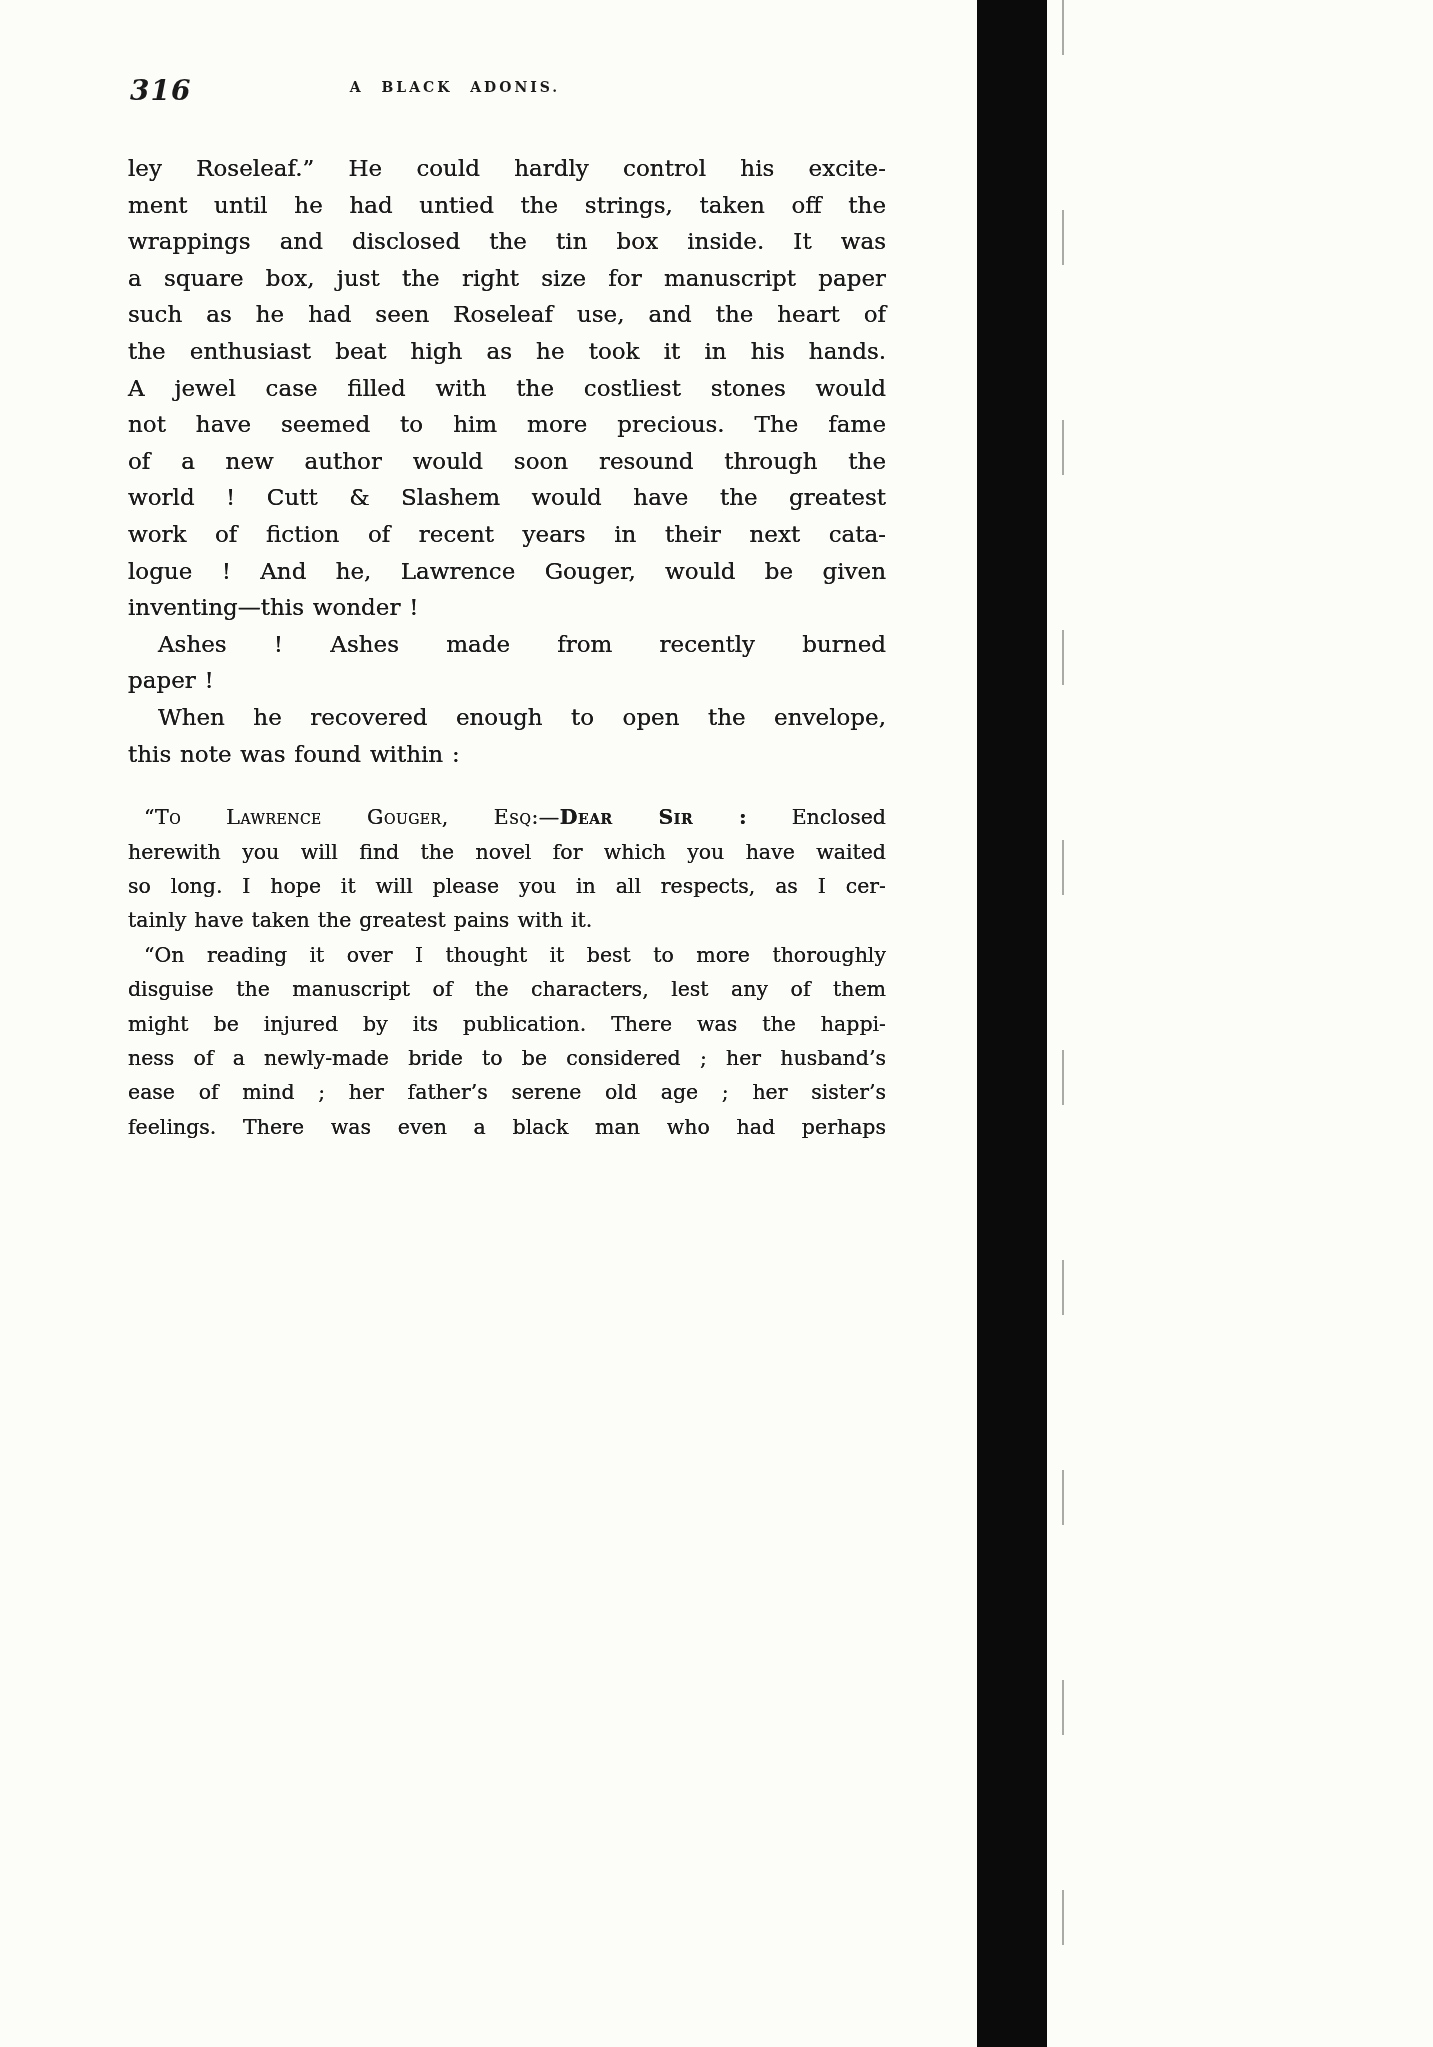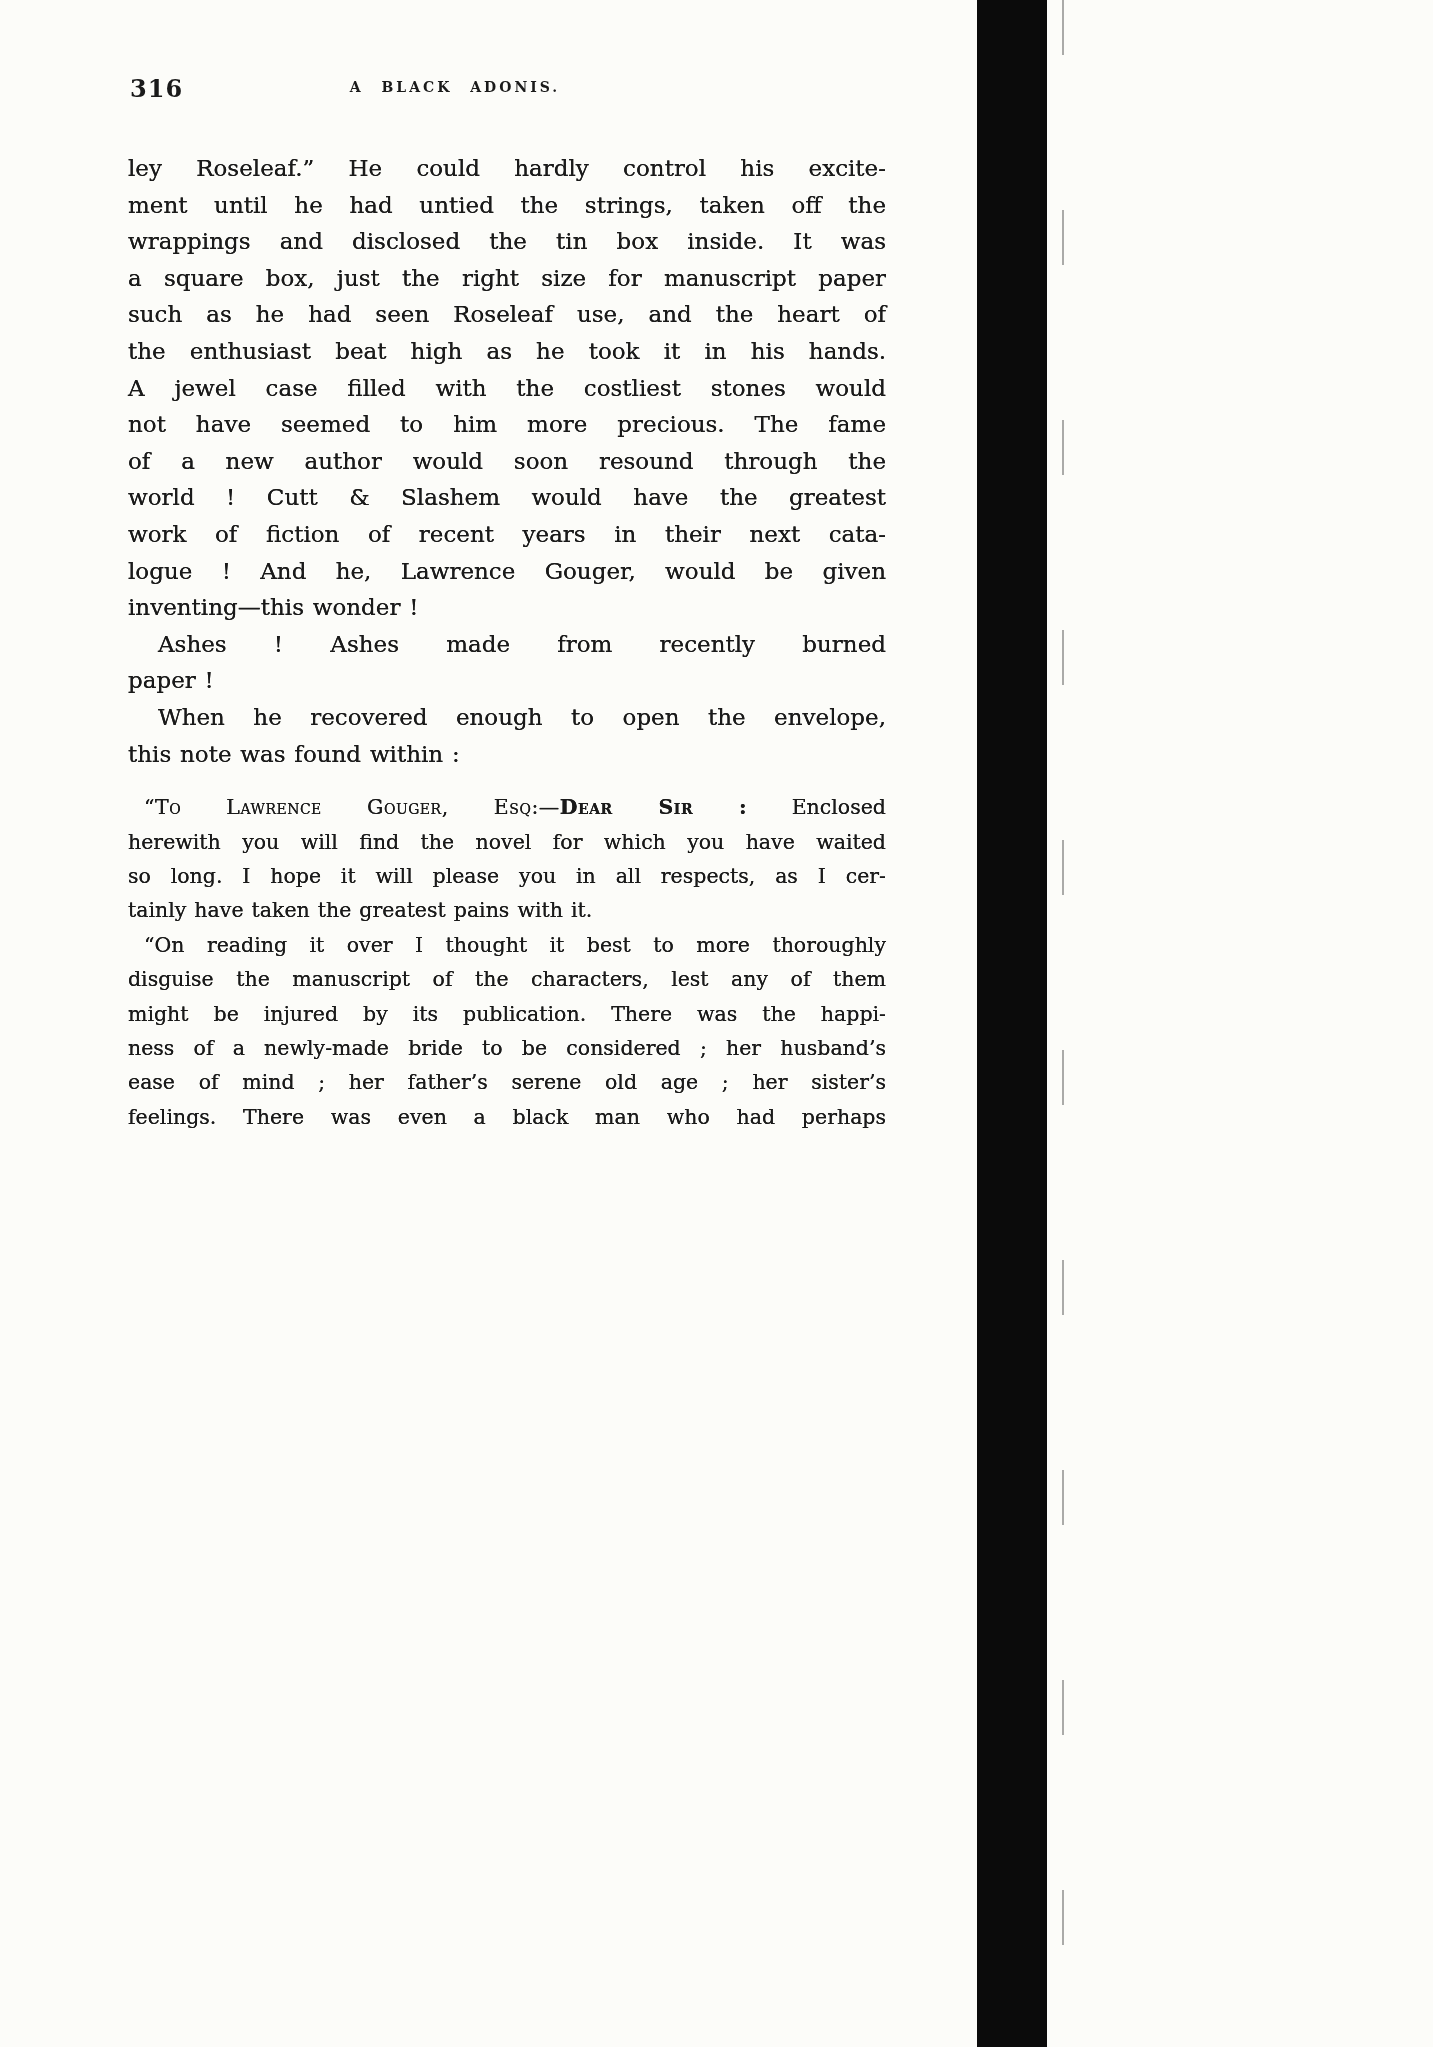--- a/index.html
+++ b/index.html
@@ -27,42 +27,42 @@
       rgba(70,70,70,0) 55px 210px);
   }
   .text-col {
     position: absolute;
     left: 128px; top: 74px;
     width: 758px;
   }
   .head-row { position: relative; height: 32px; }
   .pagenum {
     position: absolute; left: 2px; top: 0;
-    font-size: 24px; font-weight: bold; letter-spacing: 1px;
+    font-size: 28px; font-weight: bold; letter-spacing: 1px; font-style: italic;
   }
   .runhead {
     position: absolute; left: calc(50% - 52px); top: 5px;
     transform: translateX(-50%);
     font-size: 14px; font-weight: bold;
     letter-spacing: 3px; word-spacing: 10px;
     white-space: nowrap;
   }
   .body-text {
     margin-top: 44px;
     font-size: 23px;
     line-height: 36.6px;
     word-spacing: 1.5px;
     text-shadow: 0 0 0.5px currentColor;
   }
   .line { min-height: 36.6px; }
   .jl { text-align: justify; text-align-last: justify; }
   .ind { padding-left: 30px; }
   .it { font-style: italic; }
   .letter {
-    margin-top: 18px;
+    margin-top: 28px;
     font-size: 20.5px;
     line-height: 34.4px;
   }
   .letter .line { min-height: 34.4px; }
   .ind-sm { padding-left: 16px; }
   .sc { font-variant: small-caps; letter-spacing: 0.5px; }
   .b { font-weight: bold; }
 </style>
 </head>
 <body>

